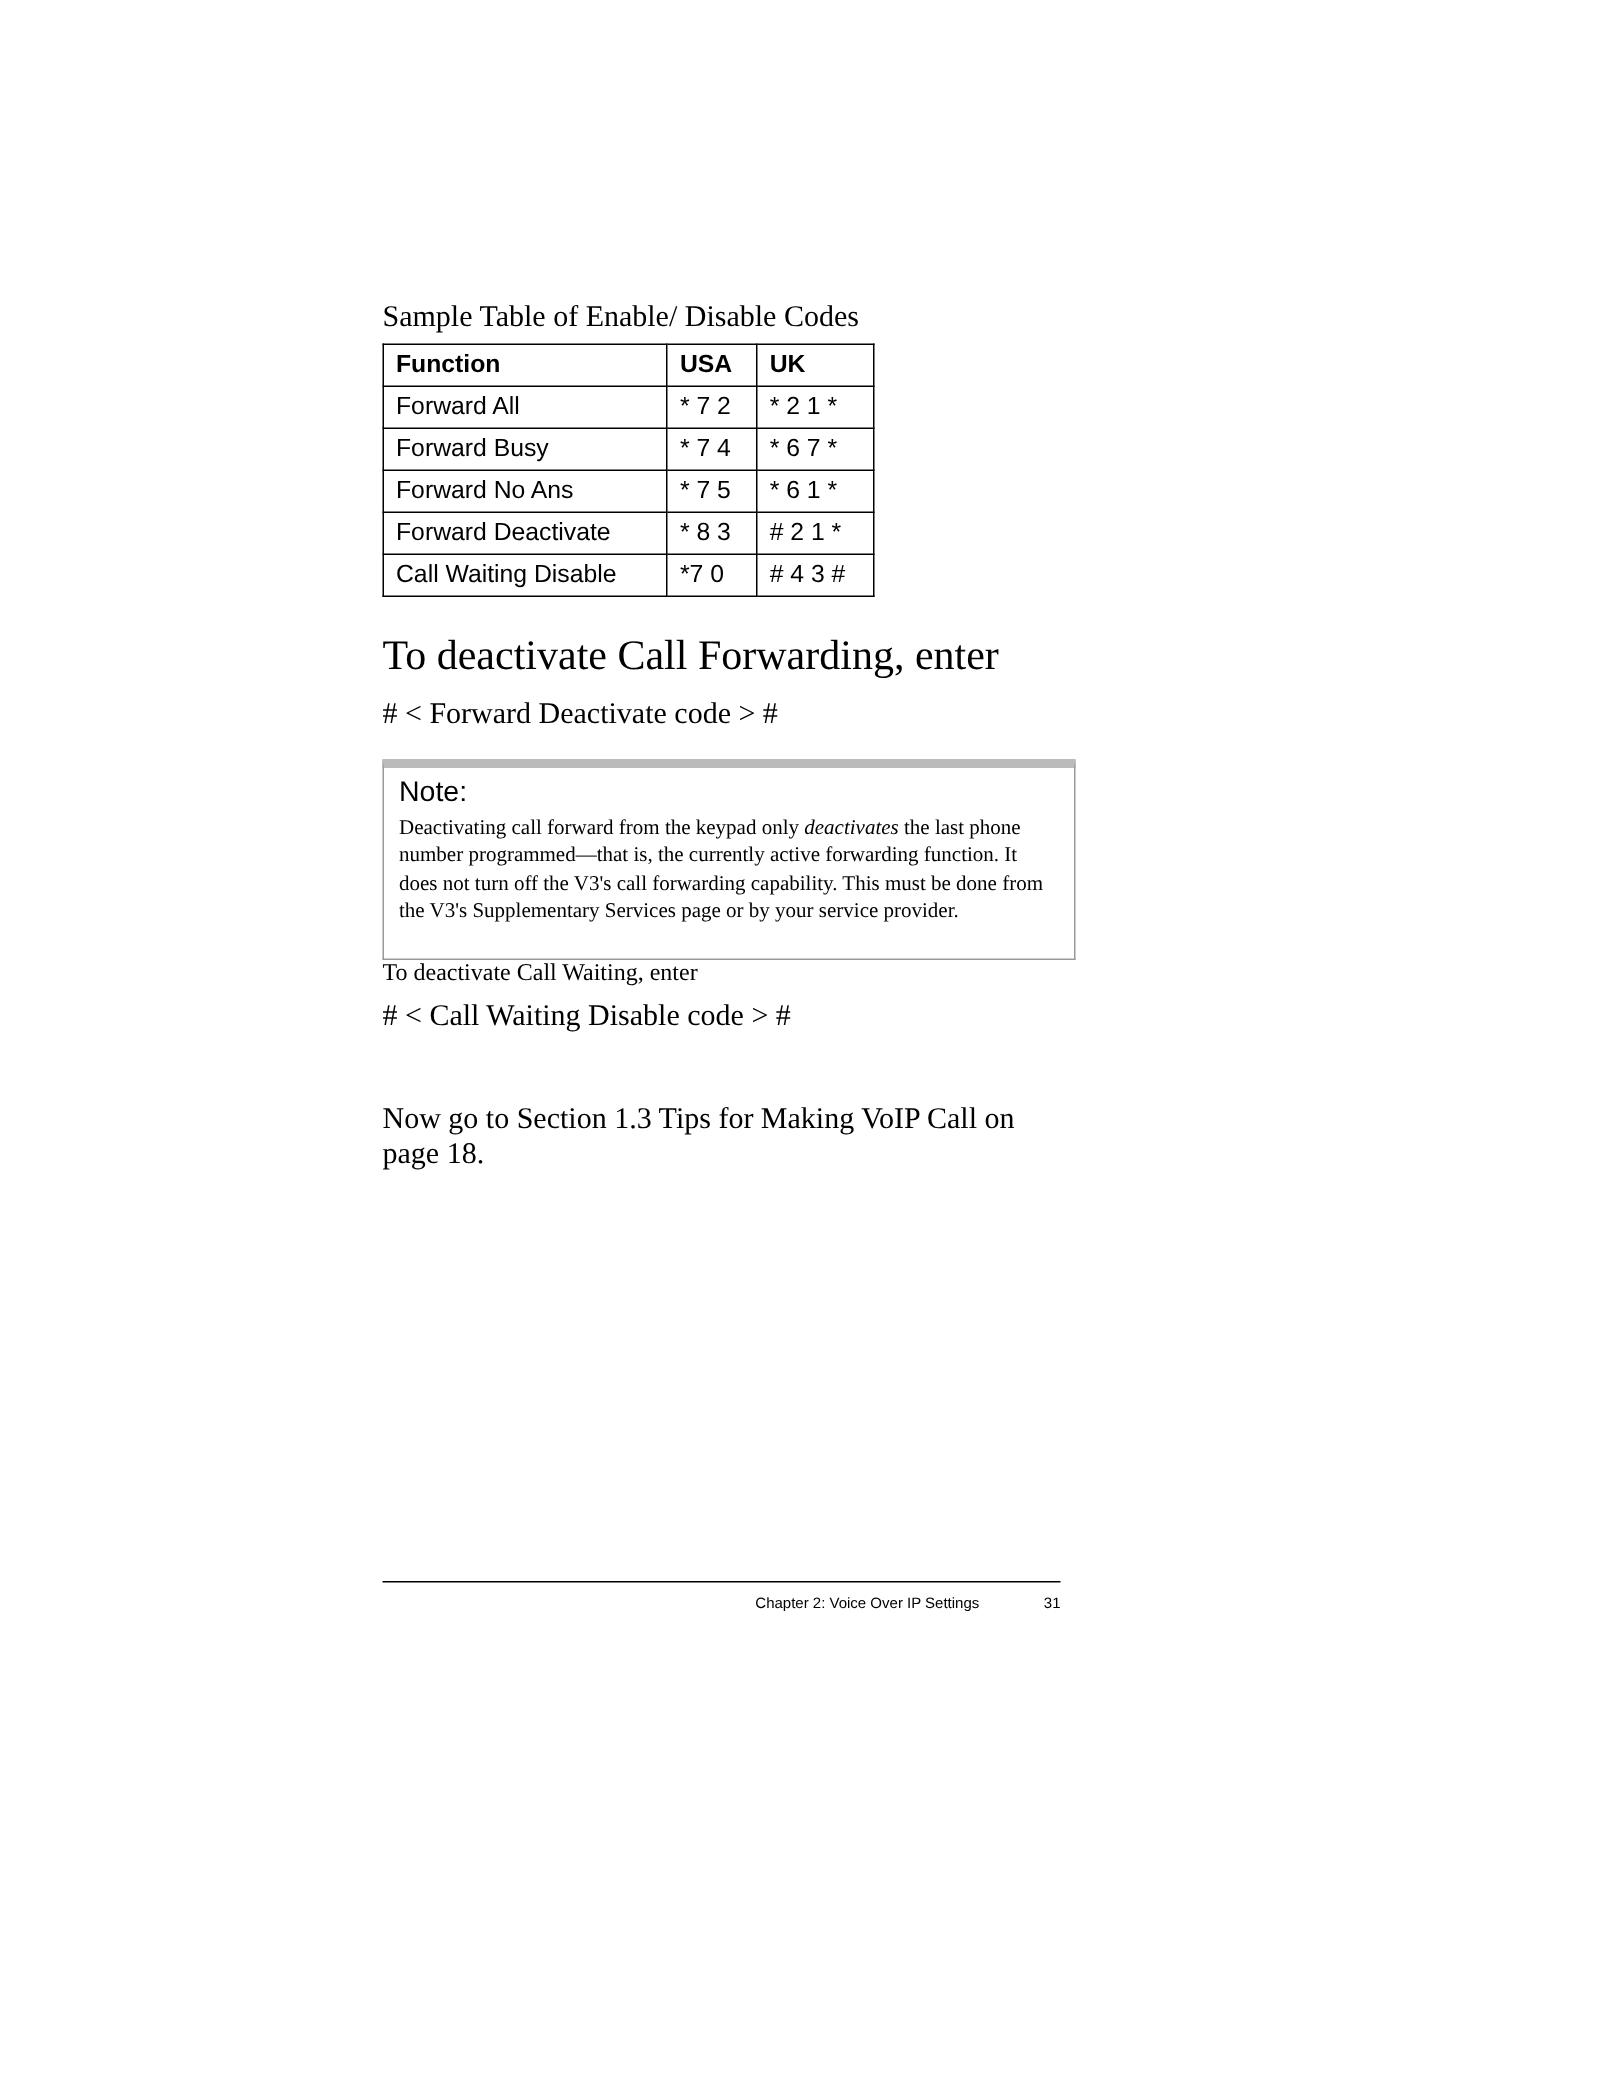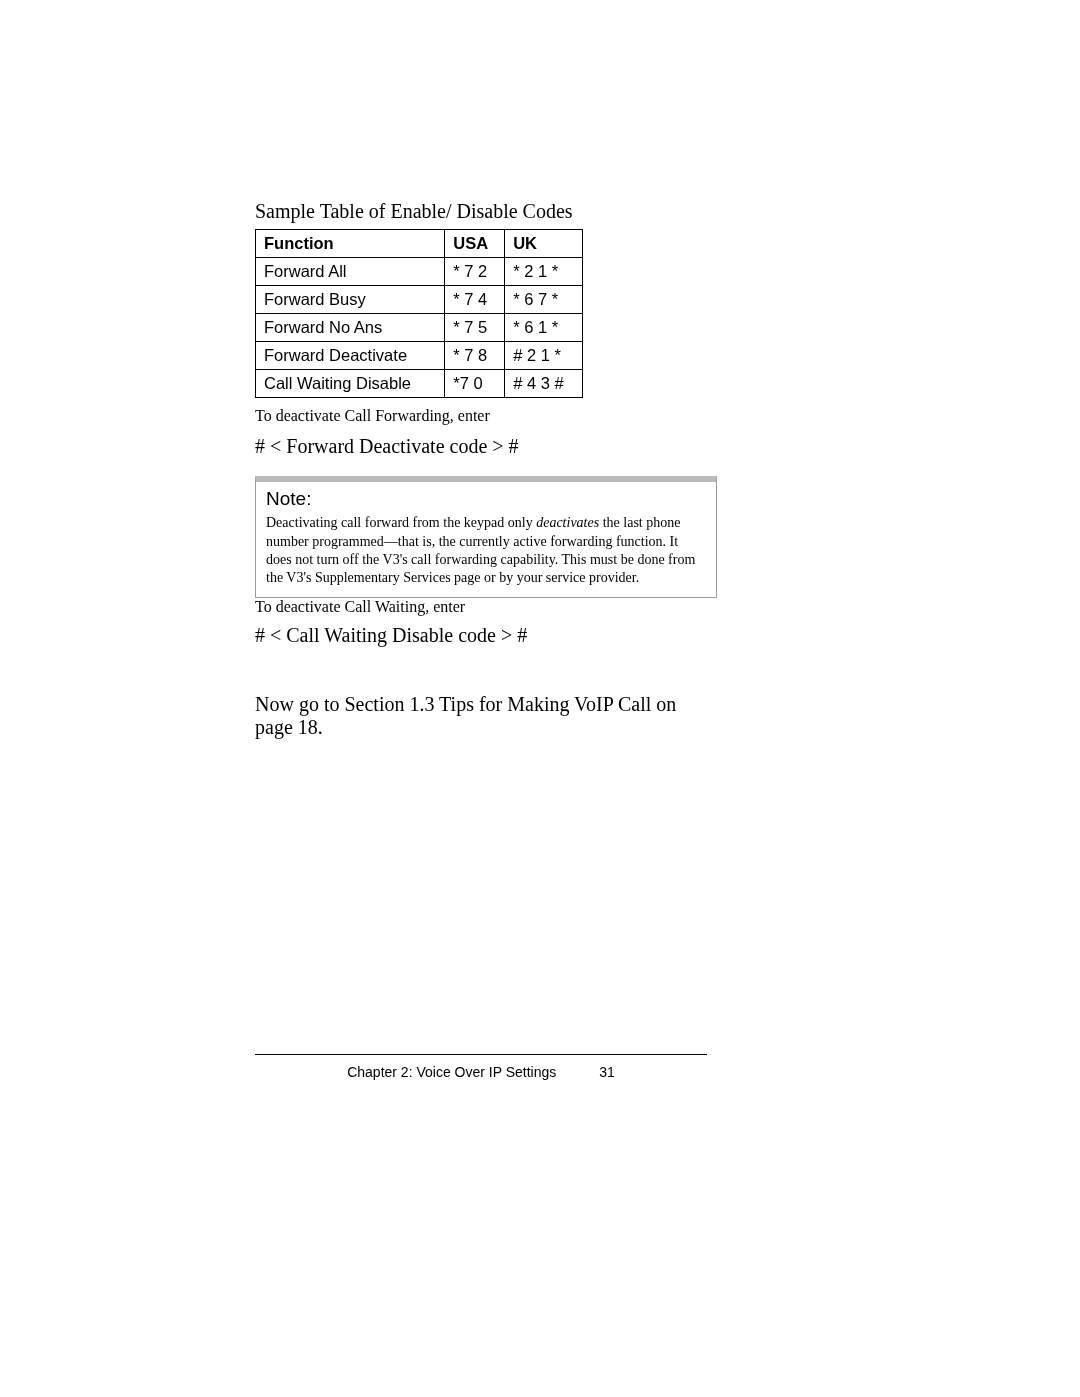--- a/index.html
+++ b/index.html
@@ -35,33 +35,33 @@
   table.codes th, table.codes td {
     border: 1px solid #000;
     padding: 4px 8px;
     text-align: left;
     white-space: nowrap;
   }
   table.codes th {
     font-weight: bold;
   }
   .para {
-    font-size: 16px;
+    font-size: 28px;
     line-height: 1.4;
-    margin-top: 7px;
+    margin-top: 20px;
   }
   .code-line {
     font-size: 20px;
     margin-top: 8px;
   }
   .note-box {
     margin-top: 18px;
     border: 1px solid #999;
     border-top: 6px solid #bbb;
-    padding: 6px 10px 10px 10px;
+    padding: 6px 10px 22px 10px;
     width: 440px;
   }
   .note-heading {
     font-family: Arial, Helvetica, sans-serif;
     font-size: 19px;
     margin-bottom: 4px;
   }
   .note-body {
     font-size: 14px;
     line-height: 1.3;
@@ -86,23 +86,23 @@
     top: 1054px;
     width: 452px;
     border-top: 1px solid #000;
   }
   .footer {
     position: absolute;
     left: 255px;
     top: 1064px;
     width: 452px;
     font-family: Arial, Helvetica, sans-serif;
-    font-size: 14px;
+    font-size: 10px;
     display: flex;
-    justify-content: center;
+    justify-content: flex-end;
     gap: 43px;
   }
 </style>
 </head>
 <body>
 
 <div class="page">
 
   <div class="content">
 
@@ -127,21 +127,21 @@
           <td>* 7 4</td>
           <td>* 6 7 *</td>
         </tr>
         <tr>
           <td>Forward No Ans</td>
           <td>* 7 5</td>
           <td>* 6 1 *</td>
         </tr>
         <tr>
           <td>Forward Deactivate</td>
-          <td>* 7 8</td>
+          <td>* 8 3</td>
           <td># 2 1 *</td>
         </tr>
         <tr>
           <td>Call Waiting Disable</td>
           <td>*7 0</td>
           <td># 4 3 #</td>
         </tr>
       </tbody>
     </table>
 

